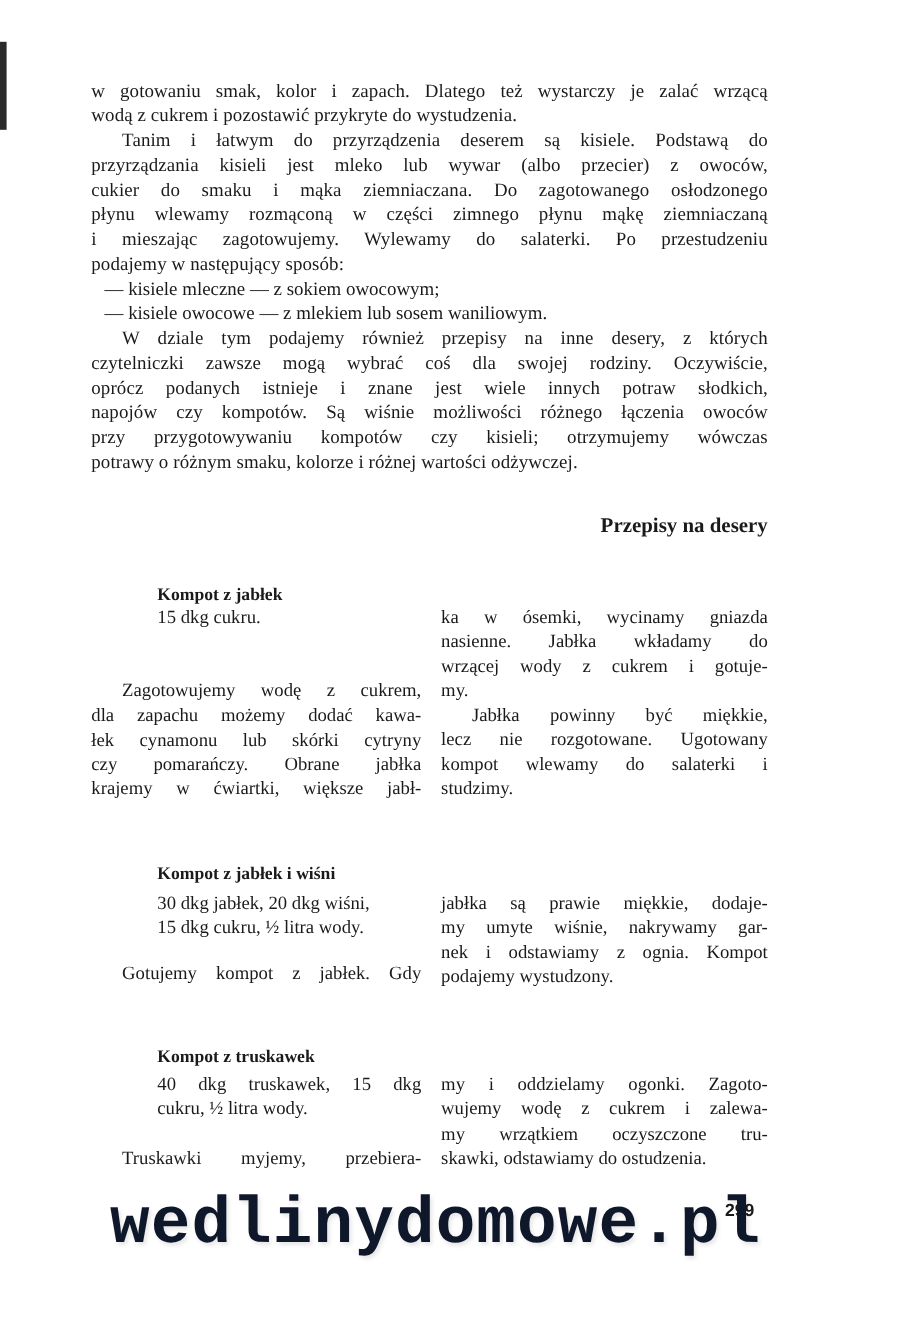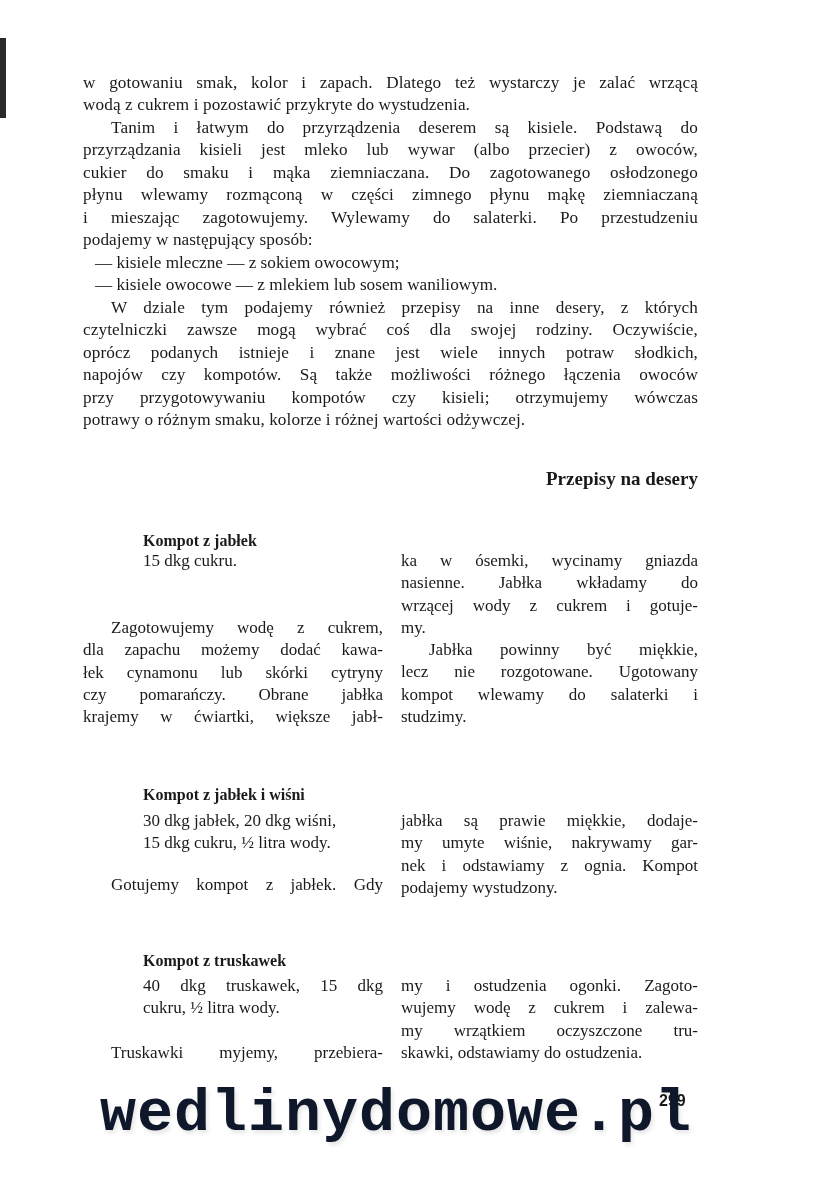--- a/index.html
+++ b/index.html
@@ -44,21 +44,21 @@
 
   <div style="position:absolute;top:180px;left:6px;width:600px;">
     <div class="dash-item">— kisiele mleczne — z sokiem owocowym;</div>
     <div class="dash-item">— kisiele owocowe — z mlekiem lub sosem waniliowym.</div>
   </div>
 
   <div style="position:absolute;top:225px;width:615px;">
     <span class="p line" style="padding-left:28px;">W dziale tym podajemy również przepisy na inne desery, z których</span>
     <span class="p line">czytelniczki zawsze mogą wybrać coś dla swojej rodziny. Oczywiście,</span>
     <span class="p line">oprócz podanych istnieje i znane jest wiele innych potraw słodkich,</span>
-    <span class="p line">napojów czy kompotów. Są także możliwości różnego łączenia owoców</span>
+    <span class="p line">napojów czy kompotów. Są wiśnie możliwości różnego łączenia owoców</span>
     <span class="p line">przy przygotowywaniu kompotów czy kisieli; otrzymujemy wówczas</span>
     <span class="p line last">potrawy o różnym smaku, kolorze i różnej wartości odżywczej.</span>
   </div>
 
   <div class="section-title">Przepisy na desery</div>
 
   <div class="recipe-title" style="top:440px;">Kompot z jabłek</div>
   <div class="col col-left" style="top:478px;">
     <span class="line last" style="padding-left:60px;">15 dkg cukru.</span>
   </div>
@@ -97,21 +97,21 @@
 
   <div class="recipe-title" style="top:860px;">Kompot z truskawek</div>
   <div class="col col-left" style="top:903px;">
     <span class="line" style="padding-left:60px;">40 dkg truskawek, 15 dkg</span>
     <span class="line last" style="padding-left:60px;">cukru, ½ litra wody.</span>
   </div>
   <div class="col col-left" style="top:970px;">
     <span class="line" style="padding-left:28px;">Truskawki myjemy, przebiera-</span>
   </div>
   <div class="col col-right" style="top:903px;">
-    <span class="line">my i ostudzenia ogonki. Zagoto-</span>
+    <span class="line">my i oddzielamy ogonki. Zagoto-</span>
     <span class="line">wujemy wodę z cukrem i zalewa-</span>
     <span class="line">my wrzątkiem oczyszczone tru-</span>
     <span class="line last">skawki, odstawiamy do ostudzenia.</span>
   </div>
 
   <div class="page-number">299</div>
 </div>
 
 <div class="watermark">wedlinydomowe.pl</div>
 

